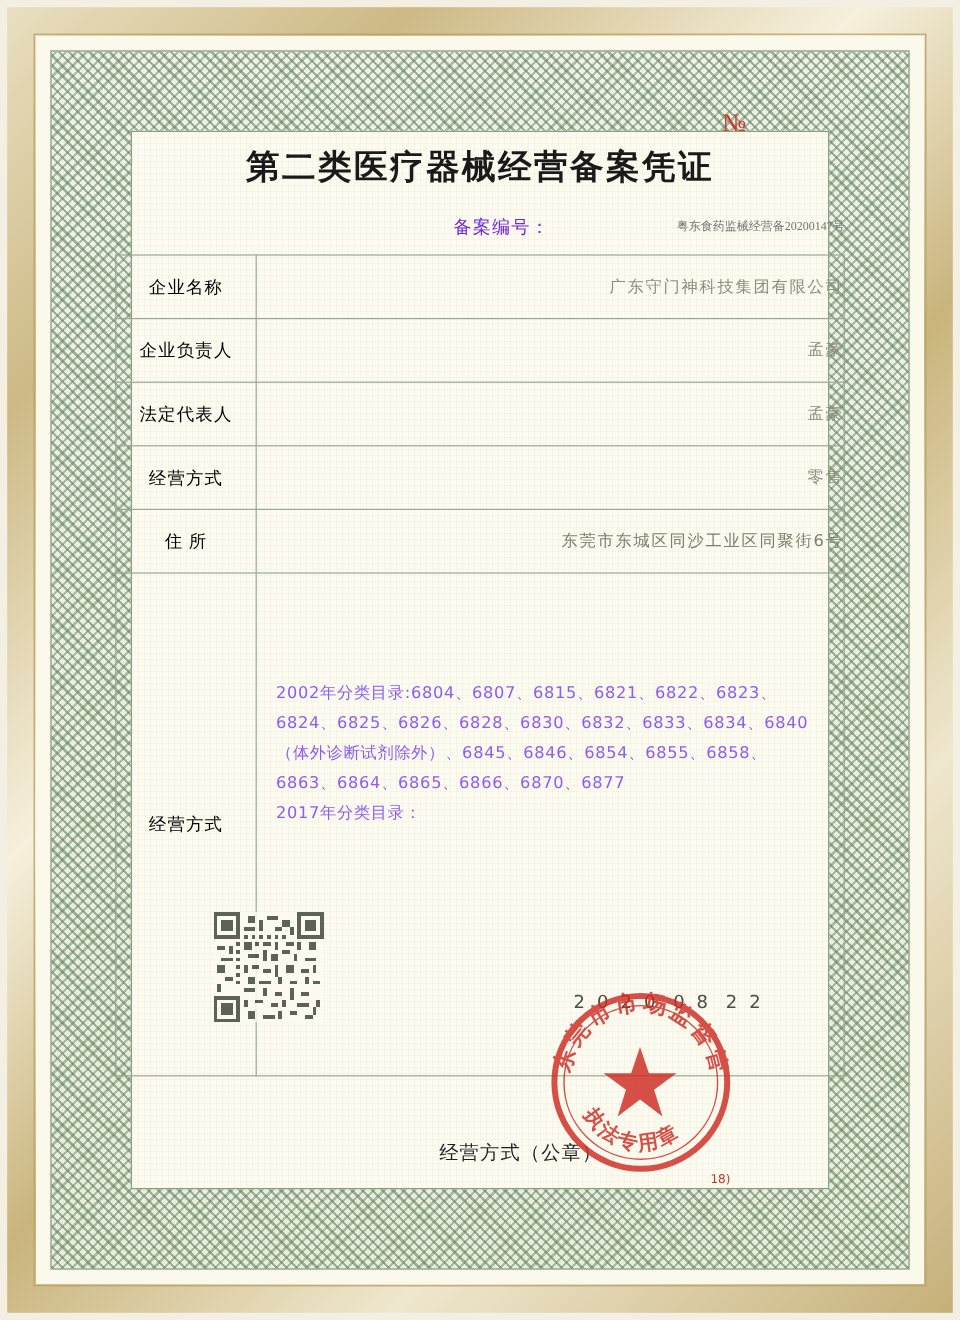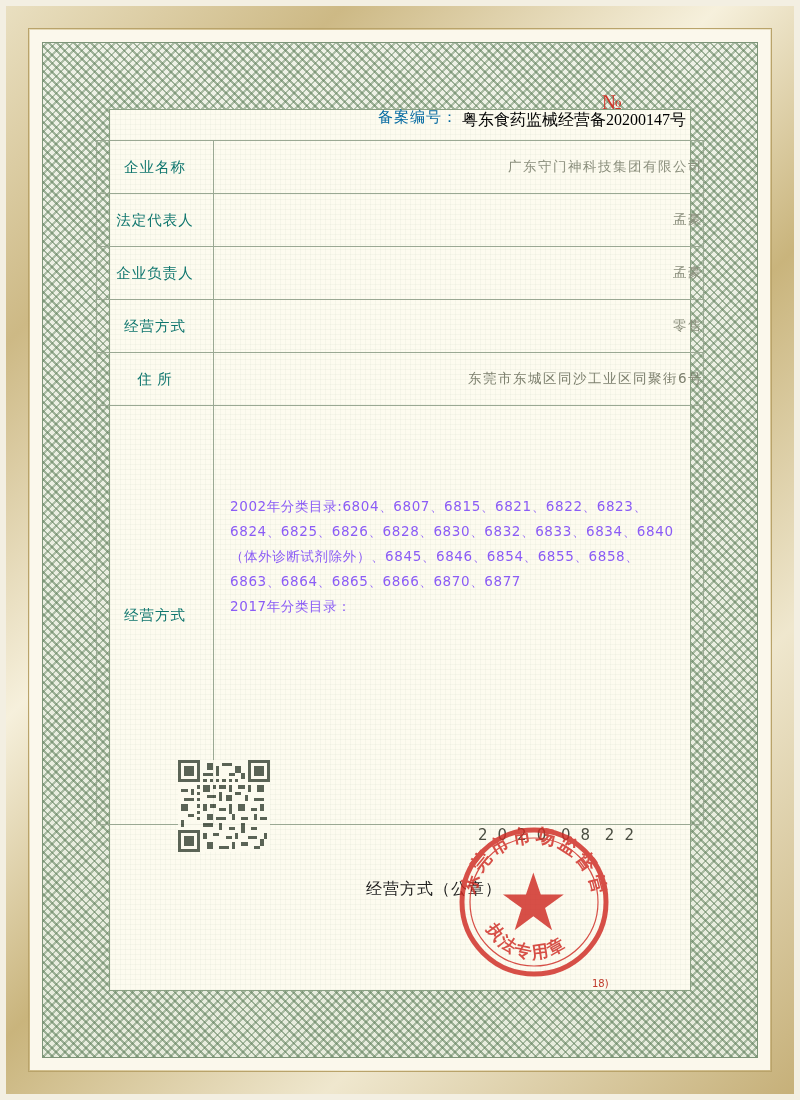--- a/index.html
+++ b/index.html
@@ -105,49 +105,49 @@
   .reg-row {
     margin-top: 22px;
     position: relative;
     height: 26px;
   }
   .reg-label {
     position: absolute;
     left: 282px;
     top: 0;
     font-size: 15px;
-    color: #0369a1;
+    color: #6d28d9;
     letter-spacing: 1px;
   }
   .reg-number {
     position: absolute;
-    right: 18px;
+    right: 0;
     top: 2px;
-    font-size: 16px;
-    color: #000000;
+    font-size: 10px;
+    color: #737373;
     letter-spacing: 0px;
   }
 
   
   table.cert {
     width: 100%;
     border-collapse: collapse;
     margin-top: 6px;
     table-layout: fixed;
   }
   table.cert td {
     border: 1px solid #9aa893;
     vertical-align: middle;
     padding: 0;
   }
   td.label {
     width: 116px;
     text-align: center;
     font-size: 14.5px;
-    color: #0f766e;
+    color: #000000;
     letter-spacing: 1px;
     height: 52px;
   }
   td.value {
     text-align: right;
     font-size: 14px;
     color: #6b6f61;
     height: 52px;
     letter-spacing: 1px;
   }
@@ -250,42 +250,43 @@
   <div class="green-border">
     <div class="green-border-mask">
       <div class="watermark"></div>
     </div>
   </div>
 
   <div class="content">
 
     <div class="no-mark">№</div>
 
+    <div class="title">第二类医疗器械经营备案凭证</div>
 
     <div class="reg-row">
       <div class="reg-label">备案编号：</div>
       <div class="reg-number">粤东食药监械经营备20200147号</div>
     </div>
 
     <table class="cert">
       <tbody>
         <tr>
           <td class="label">企业名称</td>
           <td class="value">
             <span class="printed">广东守门神科技集团有限公司</span>
           </td>
         </tr>
         <tr>
+          <td class="label">企业负责人</td>
+          <td class="value">
+            <span class="printed">孟豪</span>
+          </td>
+        </tr>
+        <tr>
           <td class="label">法定代表人</td>
-          <td class="value">
-            <span class="printed">孟豪</span>
-          </td>
-        </tr>
-        <tr>
-          <td class="label">企业负责人</td>
           <td class="value">
             <span class="printed">孟豪</span>
           </td>
         </tr>
         <tr>
           <td class="label">经营方式</td>
           <td class="value">
             <span class="printed">零售</span>
           </td>
         </tr>

